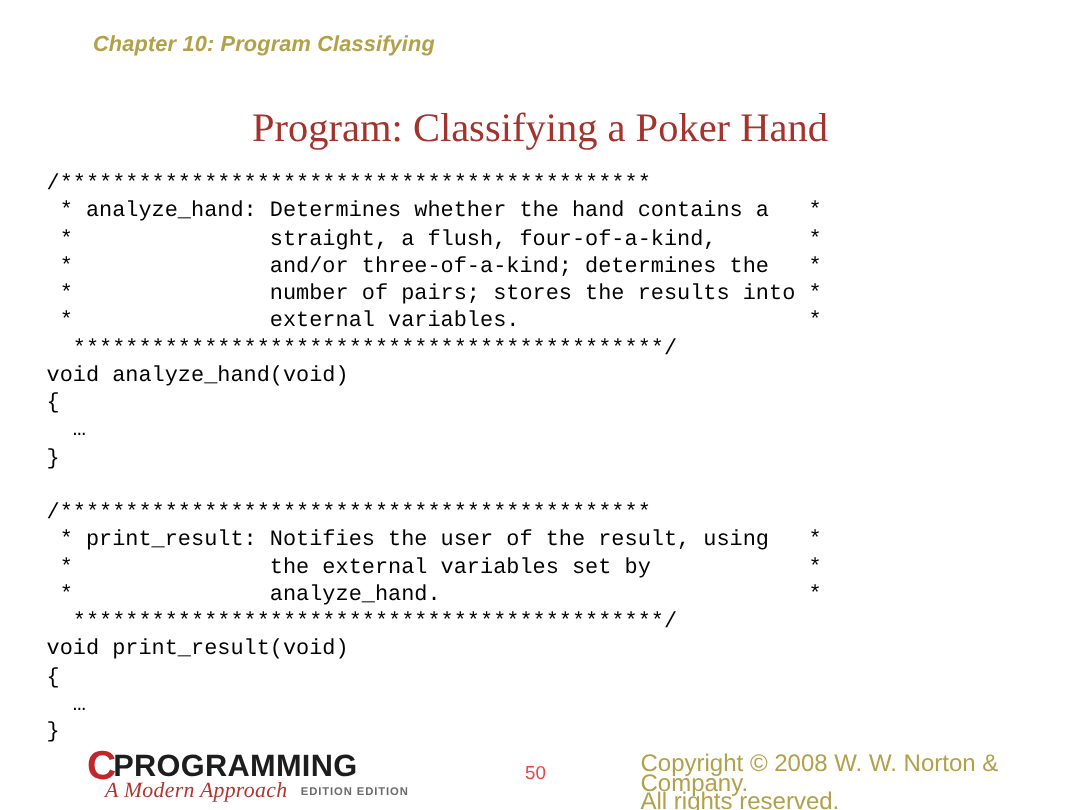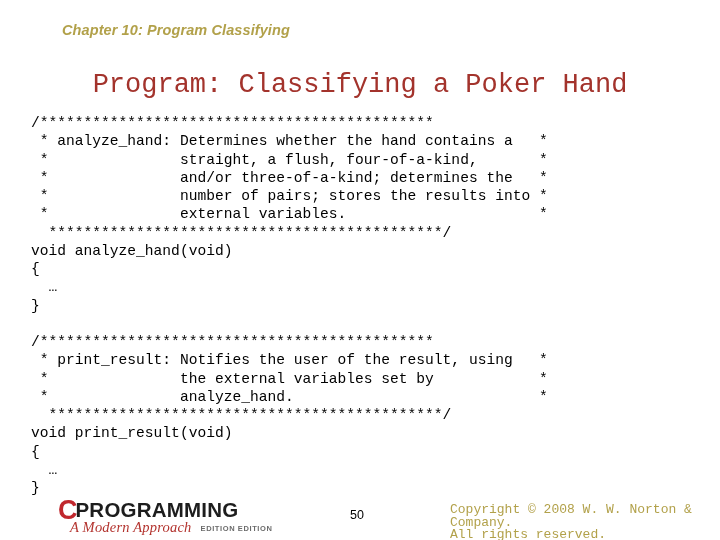--- a/index.html
+++ b/index.html
@@ -27,21 +27,21 @@
     color: #b2a14a;
     letter-spacing: 0.1px;
     white-space: nowrap;
   }
   .slide-title {
     position: absolute;
     left: 0;
     right: 0;
     top: 70px;
     text-align: center;
-    font-family: Liberation Mono, monospace;
+    font-family: Liberation Serif, serif;
     font-weight: normal;
     font-size: 27px;
     color: #a3332c;
     white-space: nowrap;
   }
 
   
   .code-area {
     position: absolute;
     left: 31px;
@@ -125,28 +125,28 @@
     vertical-align: 1px;
   }
   .page-number {
     position: absolute;
     left: 342px;
     top: 12px;
     width: 30px;
     text-align: center;
     font-family: "Liberation Sans", sans-serif;
     font-size: 12.5px;
-    color: #000000;
+    color: #ef4444;
   }
   .copyright {
     position: absolute;
-    left: 450px;
+    left: 427px;
     top: 8px;
-    font-family: Liberation Mono, monospace;
-    font-size: 13px;
+    font-family: Liberation Sans, sans-serif;
+    font-size: 16px;
     line-height: 12.5px;
     color: #b2a14a;
     white-space: pre-line;
   }
 </style>
 </head>
 <body>
 
 <div class="slide">
 

